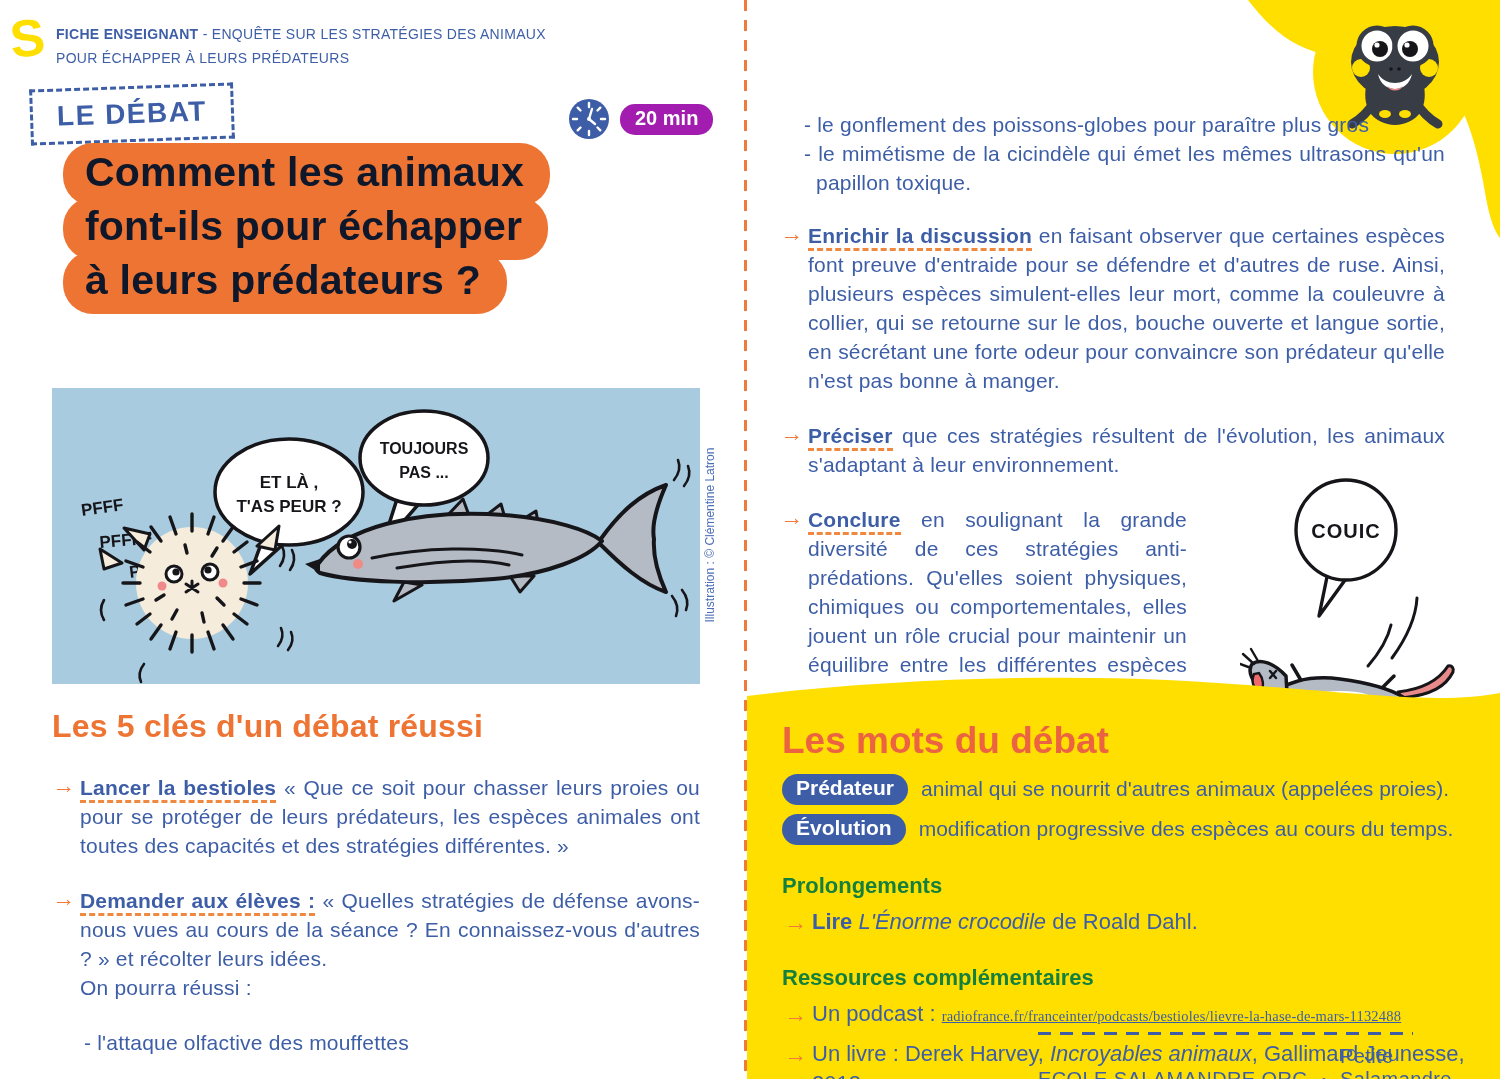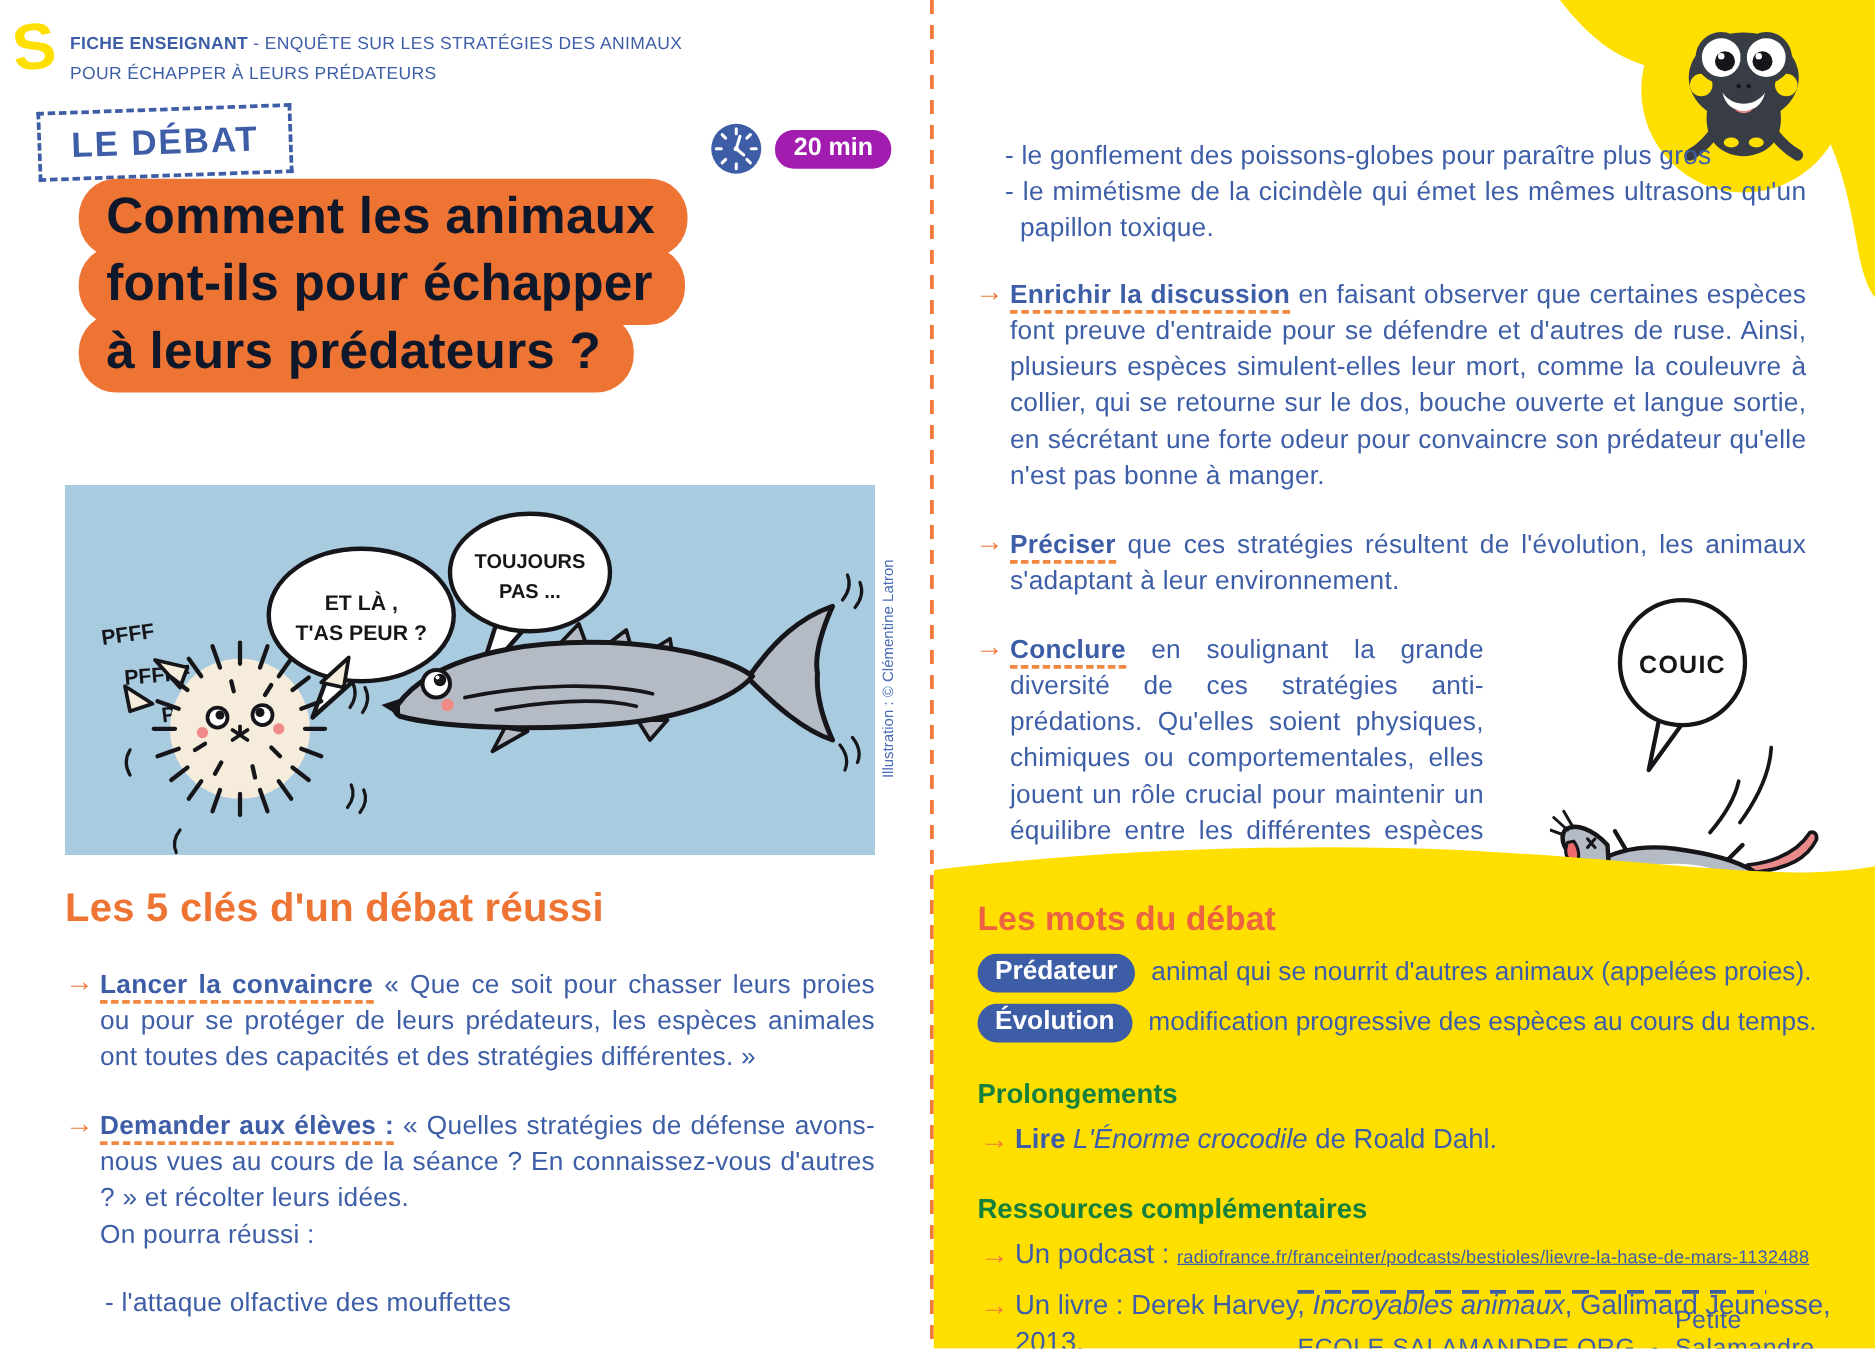--- a/index.html
+++ b/index.html
@@ -37,29 +37,29 @@
   .divider{position:absolute;left:744px;top:0;width:3px;height:1079px;
            background:repeating-linear-gradient(to bottom,#f0793b 0 11px,rgba(0,0,0,0) 11px 20px);}
   .rightcol{position:absolute;left:780px;top:110px;width:665px;font-size:21px;line-height:29px;}
   .rightcol .carry{margin:0 0 0 20px;text-align:justify;}
   .rightcol .gap{height:24px;}
   .float-spacer{float:right;width:258px;height:168px;margin-top:33px;}
   
   .ybox{position:absolute;left:747px;top:700px;width:753px;height:379px;background:#ffdf00;}
   .ywave{position:absolute;left:747px;top:672px;width:753px;height:29px;display:block;}
   .ycontent{position:absolute;left:35px;top:20px;width:690px;}
-  .yh{margin:0 0 12px 0;color:#ec6342;font-size:27px;font-weight:700;}
+  .yh{margin:0 0 12px 0;color:#ec6342;font-size:37px;font-weight:700;}
   .term-row{display:flex;align-items:flex-start;gap:13px;margin-bottom:9px;font-size:21px;text-align:right;}
   .term-pill{background:#3d5ea7;color:#fff;font-weight:700;font-size:21px;border-radius:16px;
              padding:2px 14px 5px;white-space:nowrap;}
   .term-def{padding-top:3px;}
   .yh2{margin:28px 0 8px 0;color:#15803d;font-size:22px;font-weight:700;}
   .res-row{position:relative;margin:0 0 8px 30px;font-size:22px;line-height:30px;}
   .res-row .arrow{top:0;}
-  a.small-link{font-size:14.5px;color:#3d5ea7;text-decoration:underline;letter-spacing:.2px;}
+  a.small-link{font-size:14.5px;color:#3d5ea7;text-decoration:underline;letter-spacing:.2px;font-family:Liberation Serif, serif;}
   .footer{position:absolute;right:82px;top:332px;width:380px;text-align:left;}
   .footer-line{width:375px;height:3px;margin-bottom:10px;
                background:repeating-linear-gradient(to right,#3d5ea7 0 13px,rgba(0,0,0,0) 13px 22px);}
   .footer-text{font-size:20px;letter-spacing:.4px;display:flex;align-items:center;gap:12px;}
   .footer-dot{font-size:12px;}
   
   .corner{position:absolute;right:0;top:0;}
   .mouse-scene{position:absolute;left:1240px;top:468px;}
 </style>
 </head>
@@ -215,21 +215,21 @@
             <path d="M630,202 q8,10 4,20"></path>
         </g>
       </g>
     </svg>
   </div>
   <div class="credit">Illustration : © Clémentine Latron</div>
 
   <h2 class="keys-h">Les 5 clés d'un débat réussi</h2>
   <div class="left-bullets">
     <p class="bullet">
-      <span class="arrow">→</span><span class="lbl">Lancer la convaincre</span>
+      <span class="arrow">→</span><span class="lbl">Lancer la bestioles</span>
       <span>« Que ce soit pour chasser leurs proies ou pour se protéger de leurs prédateurs, les espèces animales ont toutes des capacités et des stratégies différentes. »</span>
     </p>
     <p class="bullet" style="margin-bottom:0;">
       <span class="arrow">→</span><span class="lbl">Demander aux élèves :</span>
       <span>« Quelles stratégies de défense avons-nous vues au cours de la séance ? En connaissez-vous d'autres ? » et récolter leurs idées.</span>
     </p>
     <p class="bullet subline">
       <span>On pourra réussi :</span>
     </p>
     <p class="bullet subline dash">- l'attaque olfactive des mouffettes</p>

